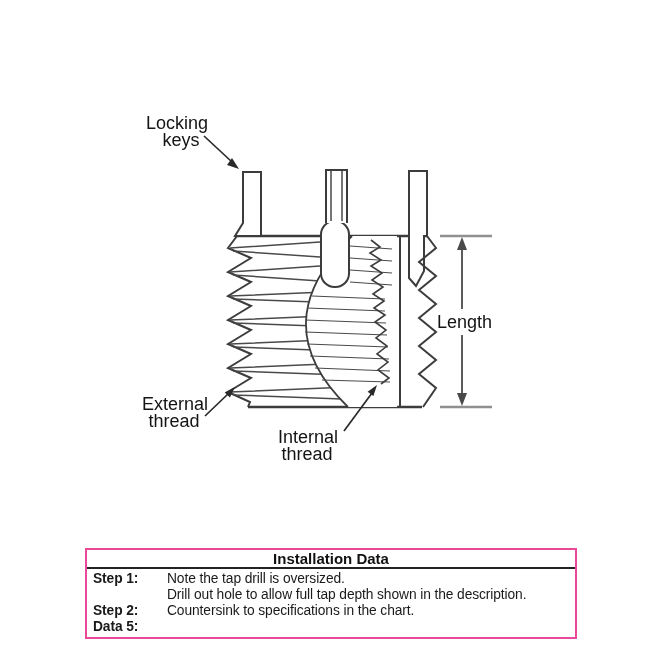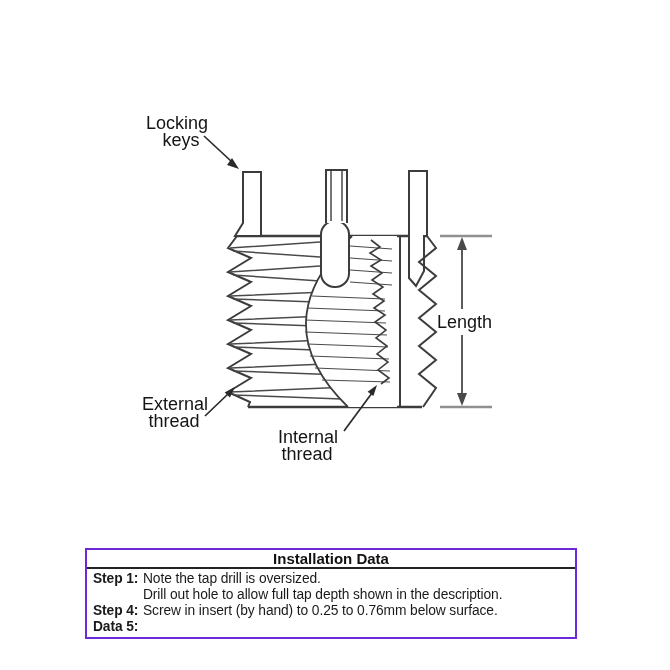--- a/index.html
+++ b/index.html
@@ -5,28 +5,28 @@
   html,body{margin:0;padding:0;background:#ffffff;}
   #stage{
     position:relative;width:670px;height:670px;background:#ffffff;overflow:hidden;
     font-family:"Liberation Sans","DejaVu Sans",sans-serif;color:#141414;margin-top:12px;
   }
   #diagram{position:absolute;left:0;top:0;}
   svg text{font-family:"Liberation Sans","DejaVu Sans",sans-serif;font-size:18px;fill:#141414;}
   
   #install-table{
     position:absolute;left:85px;top:536px;width:492px;
-    background:#fff;border:2px solid #6d28d9;box-sizing:border-box;
+    background:#fff;border:2px solid #ec4899;box-sizing:border-box;
   }
   .t-header{
     border-bottom:2px solid #222222;text-align:center;
     font-weight:bold;font-size:15px;line-height:16px;padding-top:1px;color:#111;
   }
   .t-body{padding:2px 2px 2px 6px;font-size:13.8px;line-height:15.9px;letter-spacing:-0.1px;color:#1a1a1a;}
-  .t-row{display:flex;align-items:flex-start;}
+  .t-row{display:flex;align-items:flex-start;gap:24px;}
   .t-label{font-weight:bold;flex:0 0 50px;white-space:nowrap;}
   .t-text{white-space:nowrap;}
   .t-line{display:block;}
 </style>
 </head>
 <body>
 
 <div id="stage">
 
   <svg id="diagram" width="670" height="520" viewBox="0 0 670 520">
@@ -98,23 +98,23 @@
     <div class="t-header">Installation Data</div>
     <div class="t-body">
       <div class="t-row">
         <span class="t-label">Step 1:</span>
         <span class="t-text">
           <span class="t-line">Note the tap drill is oversized.</span>
           <span class="t-line">Drill out hole to allow full tap depth shown in the description.</span>
         </span>
       </div>
       <div class="t-row">
-        <span class="t-label">Step 4:</span>
+        <span class="t-label">Step 2:</span>
         <span class="t-text">
-          <span class="t-line">Screw in insert (by hand) to 0.25 to 0.76mm below surface.</span>
+          <span class="t-line">Countersink to specifications in the chart.</span>
         </span>
       </div>
       <div class="t-row">
         <span class="t-label">Data 5:</span>
       </div>
     </div>
   </div>
 
 </div>
 

